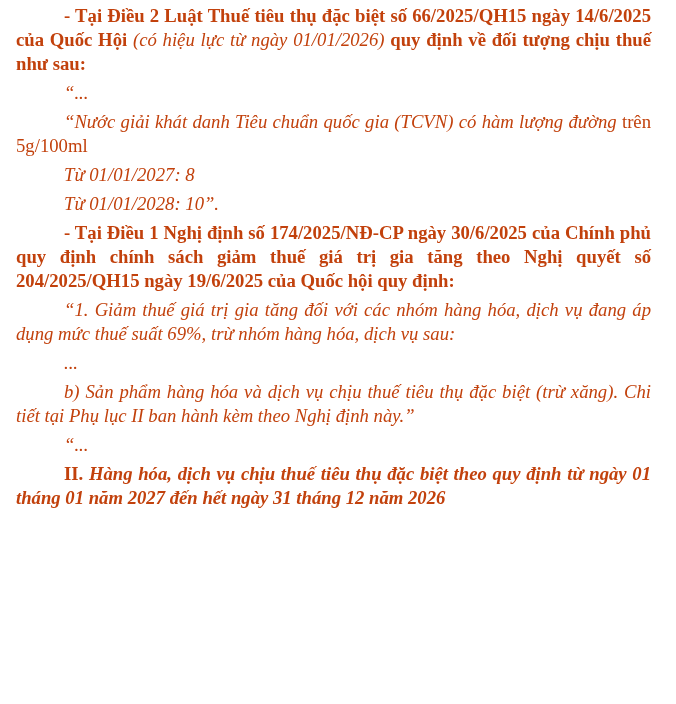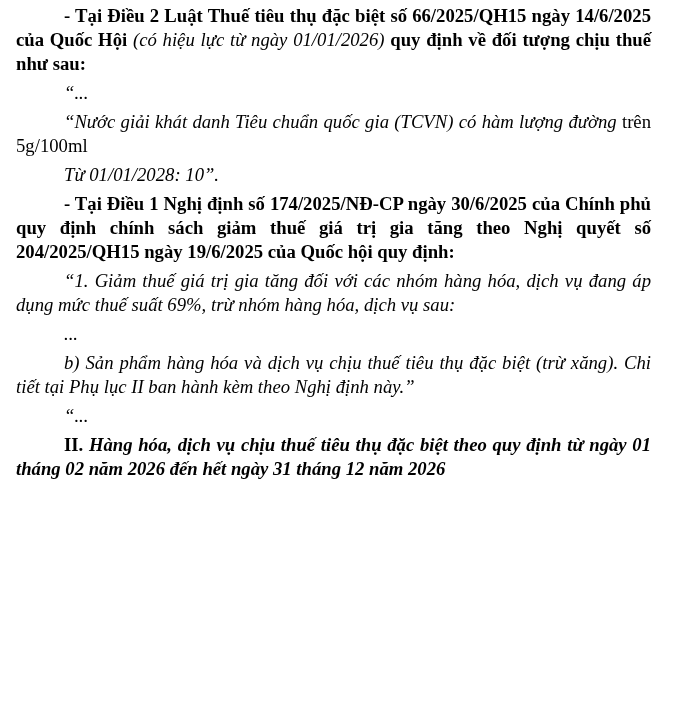--- a/index.html
+++ b/index.html
@@ -13,21 +13,21 @@
     overflow: hidden;
   }
   .page {
     box-sizing: border-box;
     width: 676px;
     height: 698px;
     padding: 4px 25px 0 16px;
     font-family: "Liberation Serif", "DejaVu Serif", serif;
     font-size: 18.7px;
     line-height: 24px;
-    color: #000000;
+    color: #c2410c;
     text-align: justify;
   }
   .para {
     margin: 0 0 5px 0;
     text-indent: 48px;
   }
   .para:last-child { margin-bottom: 0; }
   .b  { font-weight: bold; }
   .i  { font-style: italic; }
   .bi { font-weight: bold; font-style: italic; }
@@ -39,29 +39,30 @@
 <div class="page">
 
   <p class="para"><span class="b">- Tại Điều 2 Luật Thuế tiêu thụ đặc biệt số 66/2025/QH15 ngày 14/6/2025 của Quốc Hội </span><span class="i">(có hiệu lực từ ngày 01/01/2026)</span><span class="b"> quy định về đối tượng chịu thuế như sau:</span></p>
 
   <p class="para"><span class="i">“...</span></p>
 
 
 
   <p class="para"><span class="i">“Nước giải khát danh Tiêu chuẩn quốc gia (TCVN) có hàm lượng đường </span><span class="n">trên 5g/100ml</span></p>
 
+  <p class="para"><span class="i">Từ 01/01/2027: 8</span></p>
 
   <p class="para"><span class="i">Từ 01/01/2028: 10”.</span></p>
 
   <p class="para"><span class="b">- Tại Điều 1 Nghị định số 174/2025/NĐ-CP ngày 30/6/2025 của Chính phủ quy định chính sách giảm thuế giá trị gia tăng theo Nghị quyết số 204/2025/QH15 ngày 19/6/2025 của Quốc hội quy định:</span></p>
 
   <p class="para"><span class="i">“1. Giảm thuế giá trị gia tăng đối với các nhóm hàng hóa, dịch vụ đang áp dụng mức thuế suất 69%, trừ nhóm hàng hóa, dịch vụ sau:</span></p>
 
   <p class="para"><span class="i">...</span></p>
 
   <p class="para"><span class="i">b) Sản phẩm hàng hóa và dịch vụ chịu thuế tiêu thụ đặc biệt (trừ xăng). Chi tiết tại Phụ lục II ban hành kèm theo Nghị định này.”</span></p>
 
 
   <p class="para"><span class="i">“...</span></p>
 
-  <p class="para"><span class="b">II. </span><span class="bi">Hàng hóa, dịch vụ chịu thuế tiêu thụ đặc biệt theo quy định từ ngày 01 tháng 02 năm 2026 đến hết ngày 31 tháng 12 năm 2026</span></p>
+  <p class="para"><span class="b">II. </span><span class="bi">Hàng hóa, dịch vụ chịu thuế tiêu thụ đặc biệt theo quy định từ ngày 01 tháng 01 năm 2027 đến hết ngày 31 tháng 12 năm 2026</span></p>
 
 </div>
 
 </body></html>

